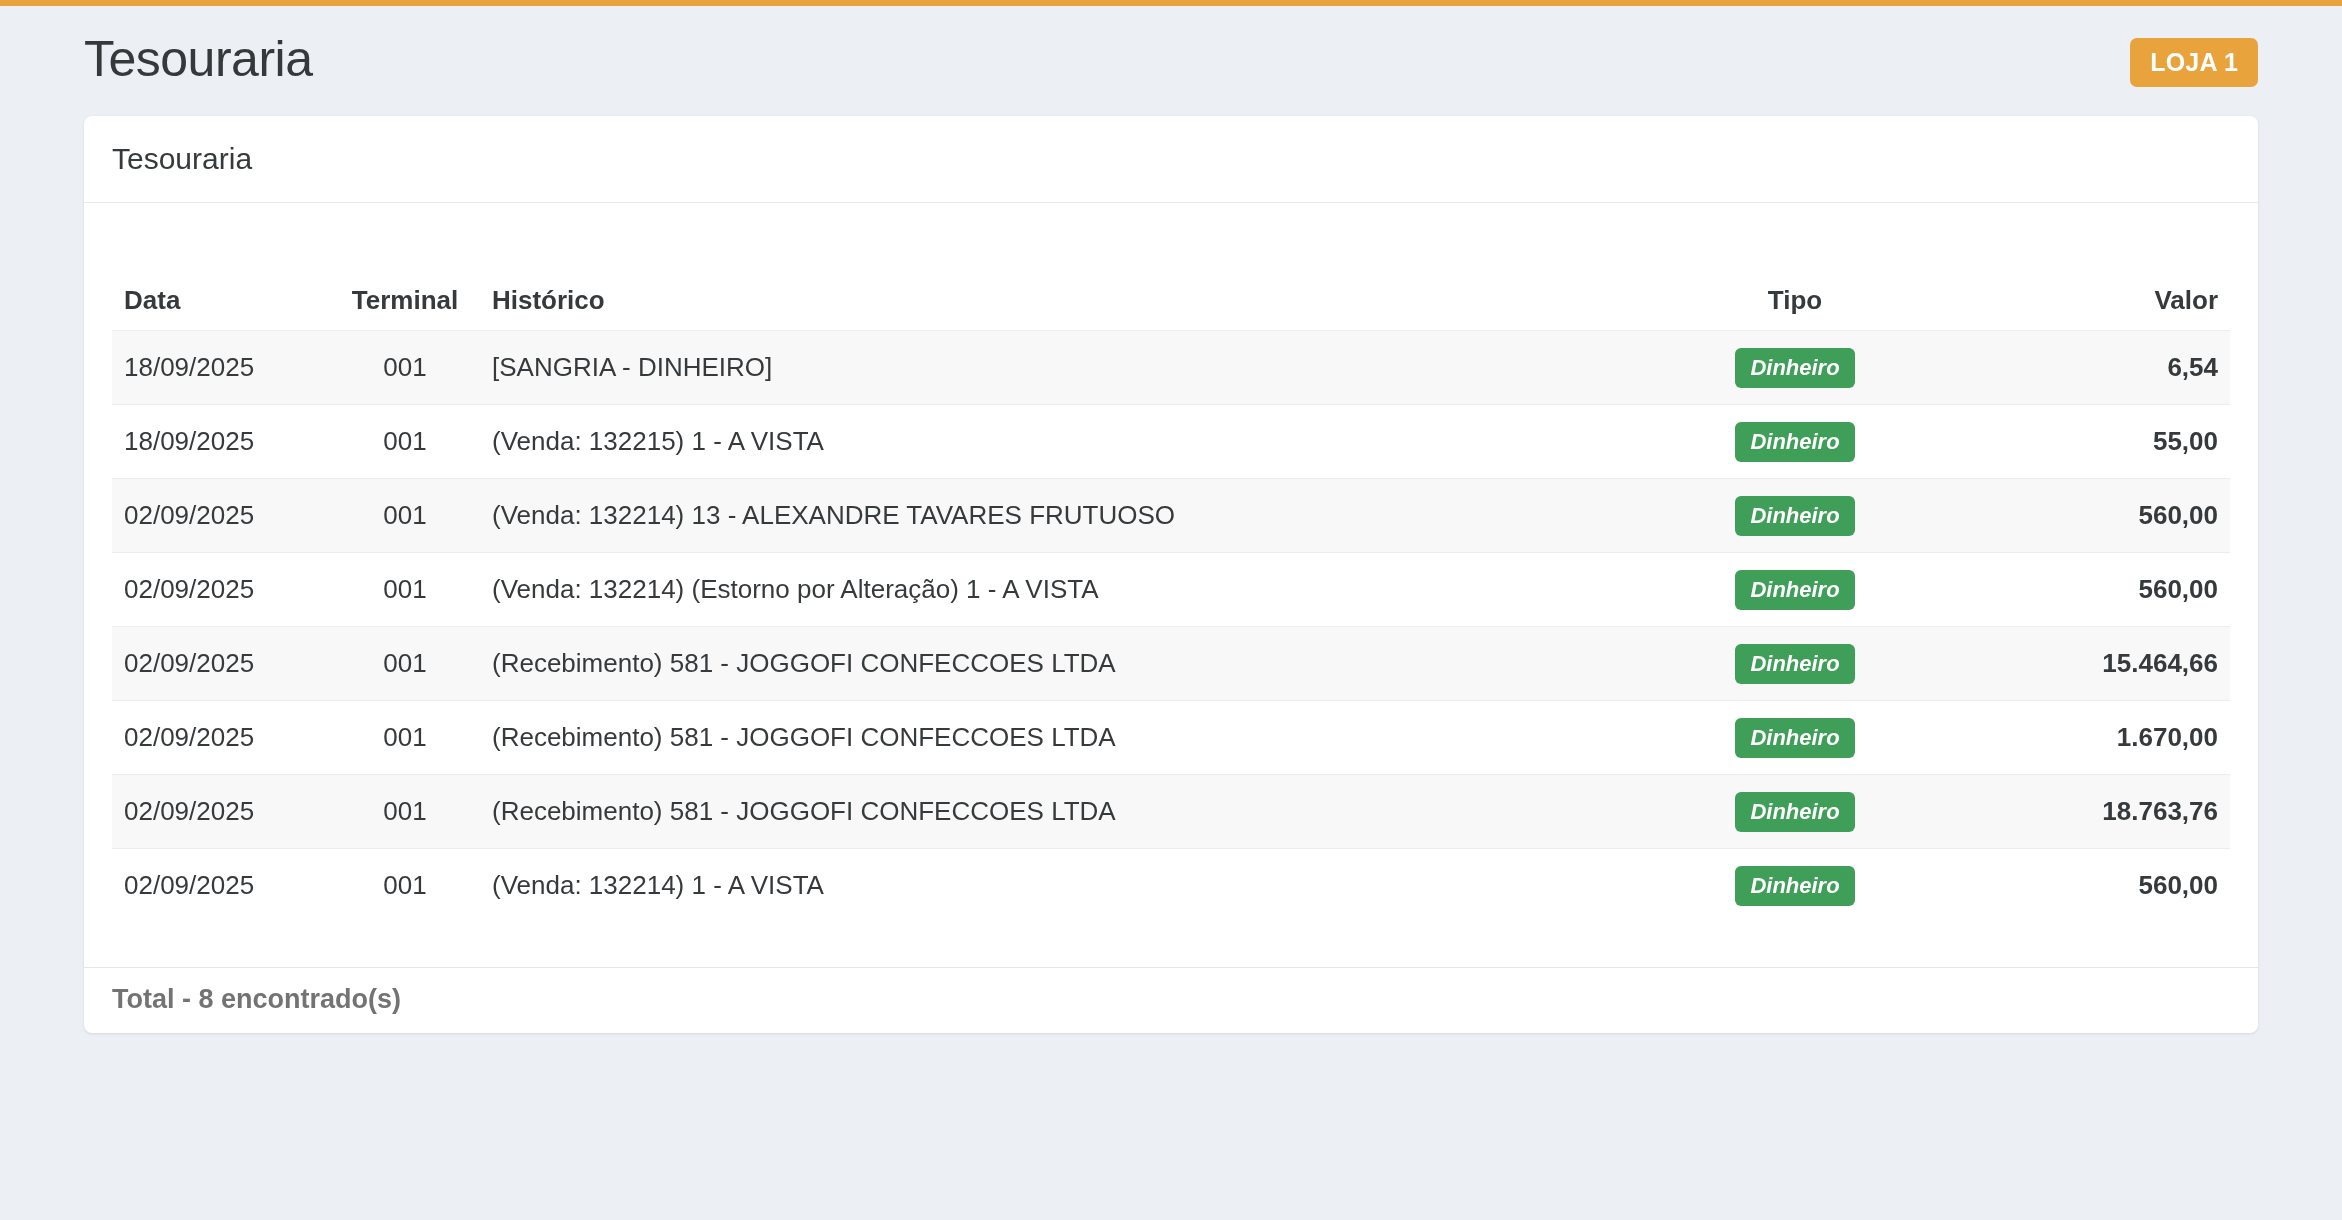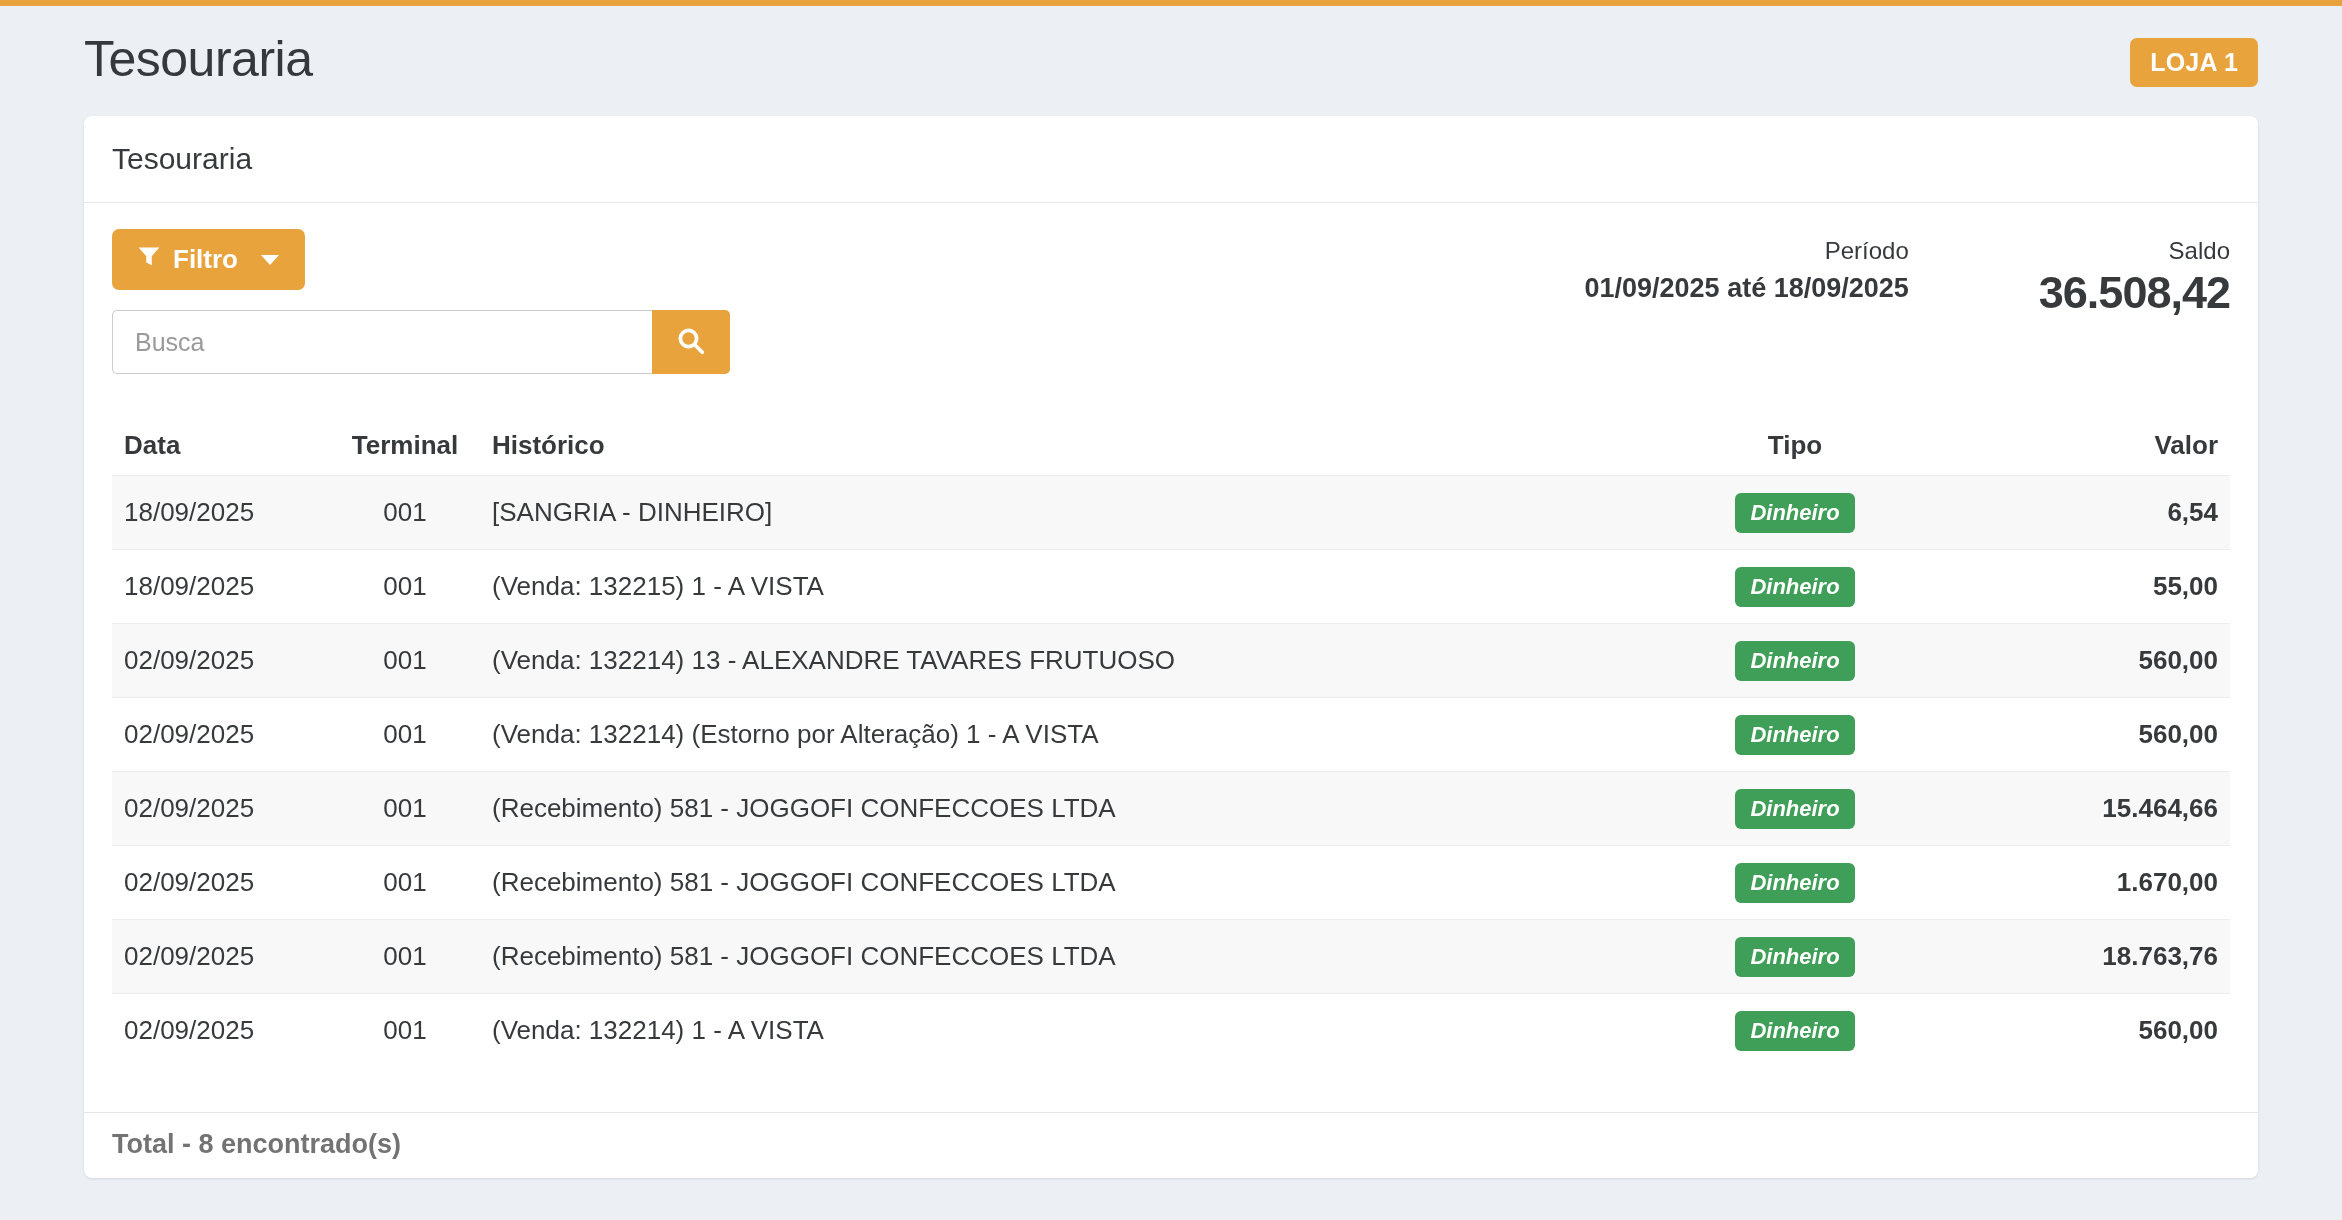--- a/index.html
+++ b/index.html
@@ -98,54 +98,21 @@
   </div>
 
   <div class="card">
 
     <div class="card-header">Tesouraria</div>
 
     <div class="card-body">
 
       <div class="toolbar">
 
-        <div>
-          <button class="filter-btn">
-            <span class="icon-svg">
-              <svg width="22" height="22" viewBox="0 0 16 16" fill="#ffffff">
-                  <path d="M0.5 1h15L10 7.5V14l-4-2V7.5L0.5 1z"></path>
-                </svg>
-            </span>
-            <span>Filtro</span>
-            <span class="caret"></span>
-          </button>
 
-          <div class="search-row">
-            <input class="search-input" type="text" placeholder="Busca" style="">
-            <button class="search-btn">
-              <span class="icon-svg">
-                <svg width="30" height="30" viewBox="0 0 24 24" fill="none" stroke="#ffffff" stroke-width="3" stroke-linecap="round">
-                  <circle cx="10" cy="10" r="6.5"></circle>
-                  <line x1="15.2" y1="15.2" x2="21" y2="21"></line>
-                </svg>
-              </span>
-            </button>
-          </div>
-        </div>
-
-        <div class="stats">
-          <div class="stat">
-            <div class="stat-label">Período</div>
-            <div class="stat-value-period">01/09/2025 até 18/09/2025</div>
-          </div>
-          <div class="stat">
-            <div class="stat-label">Saldo</div>
-            <div class="stat-value-saldo">36.508,42</div>
-          </div>
-        </div>
 
       </div>
 
       <table>
         <thead>
           <tr>
             <th class="col-data">Data</th>
             <th class="col-terminal">Terminal</th>
             <th class="col-historico">Histórico</th>
             <th class="col-tipo">Tipo</th>

